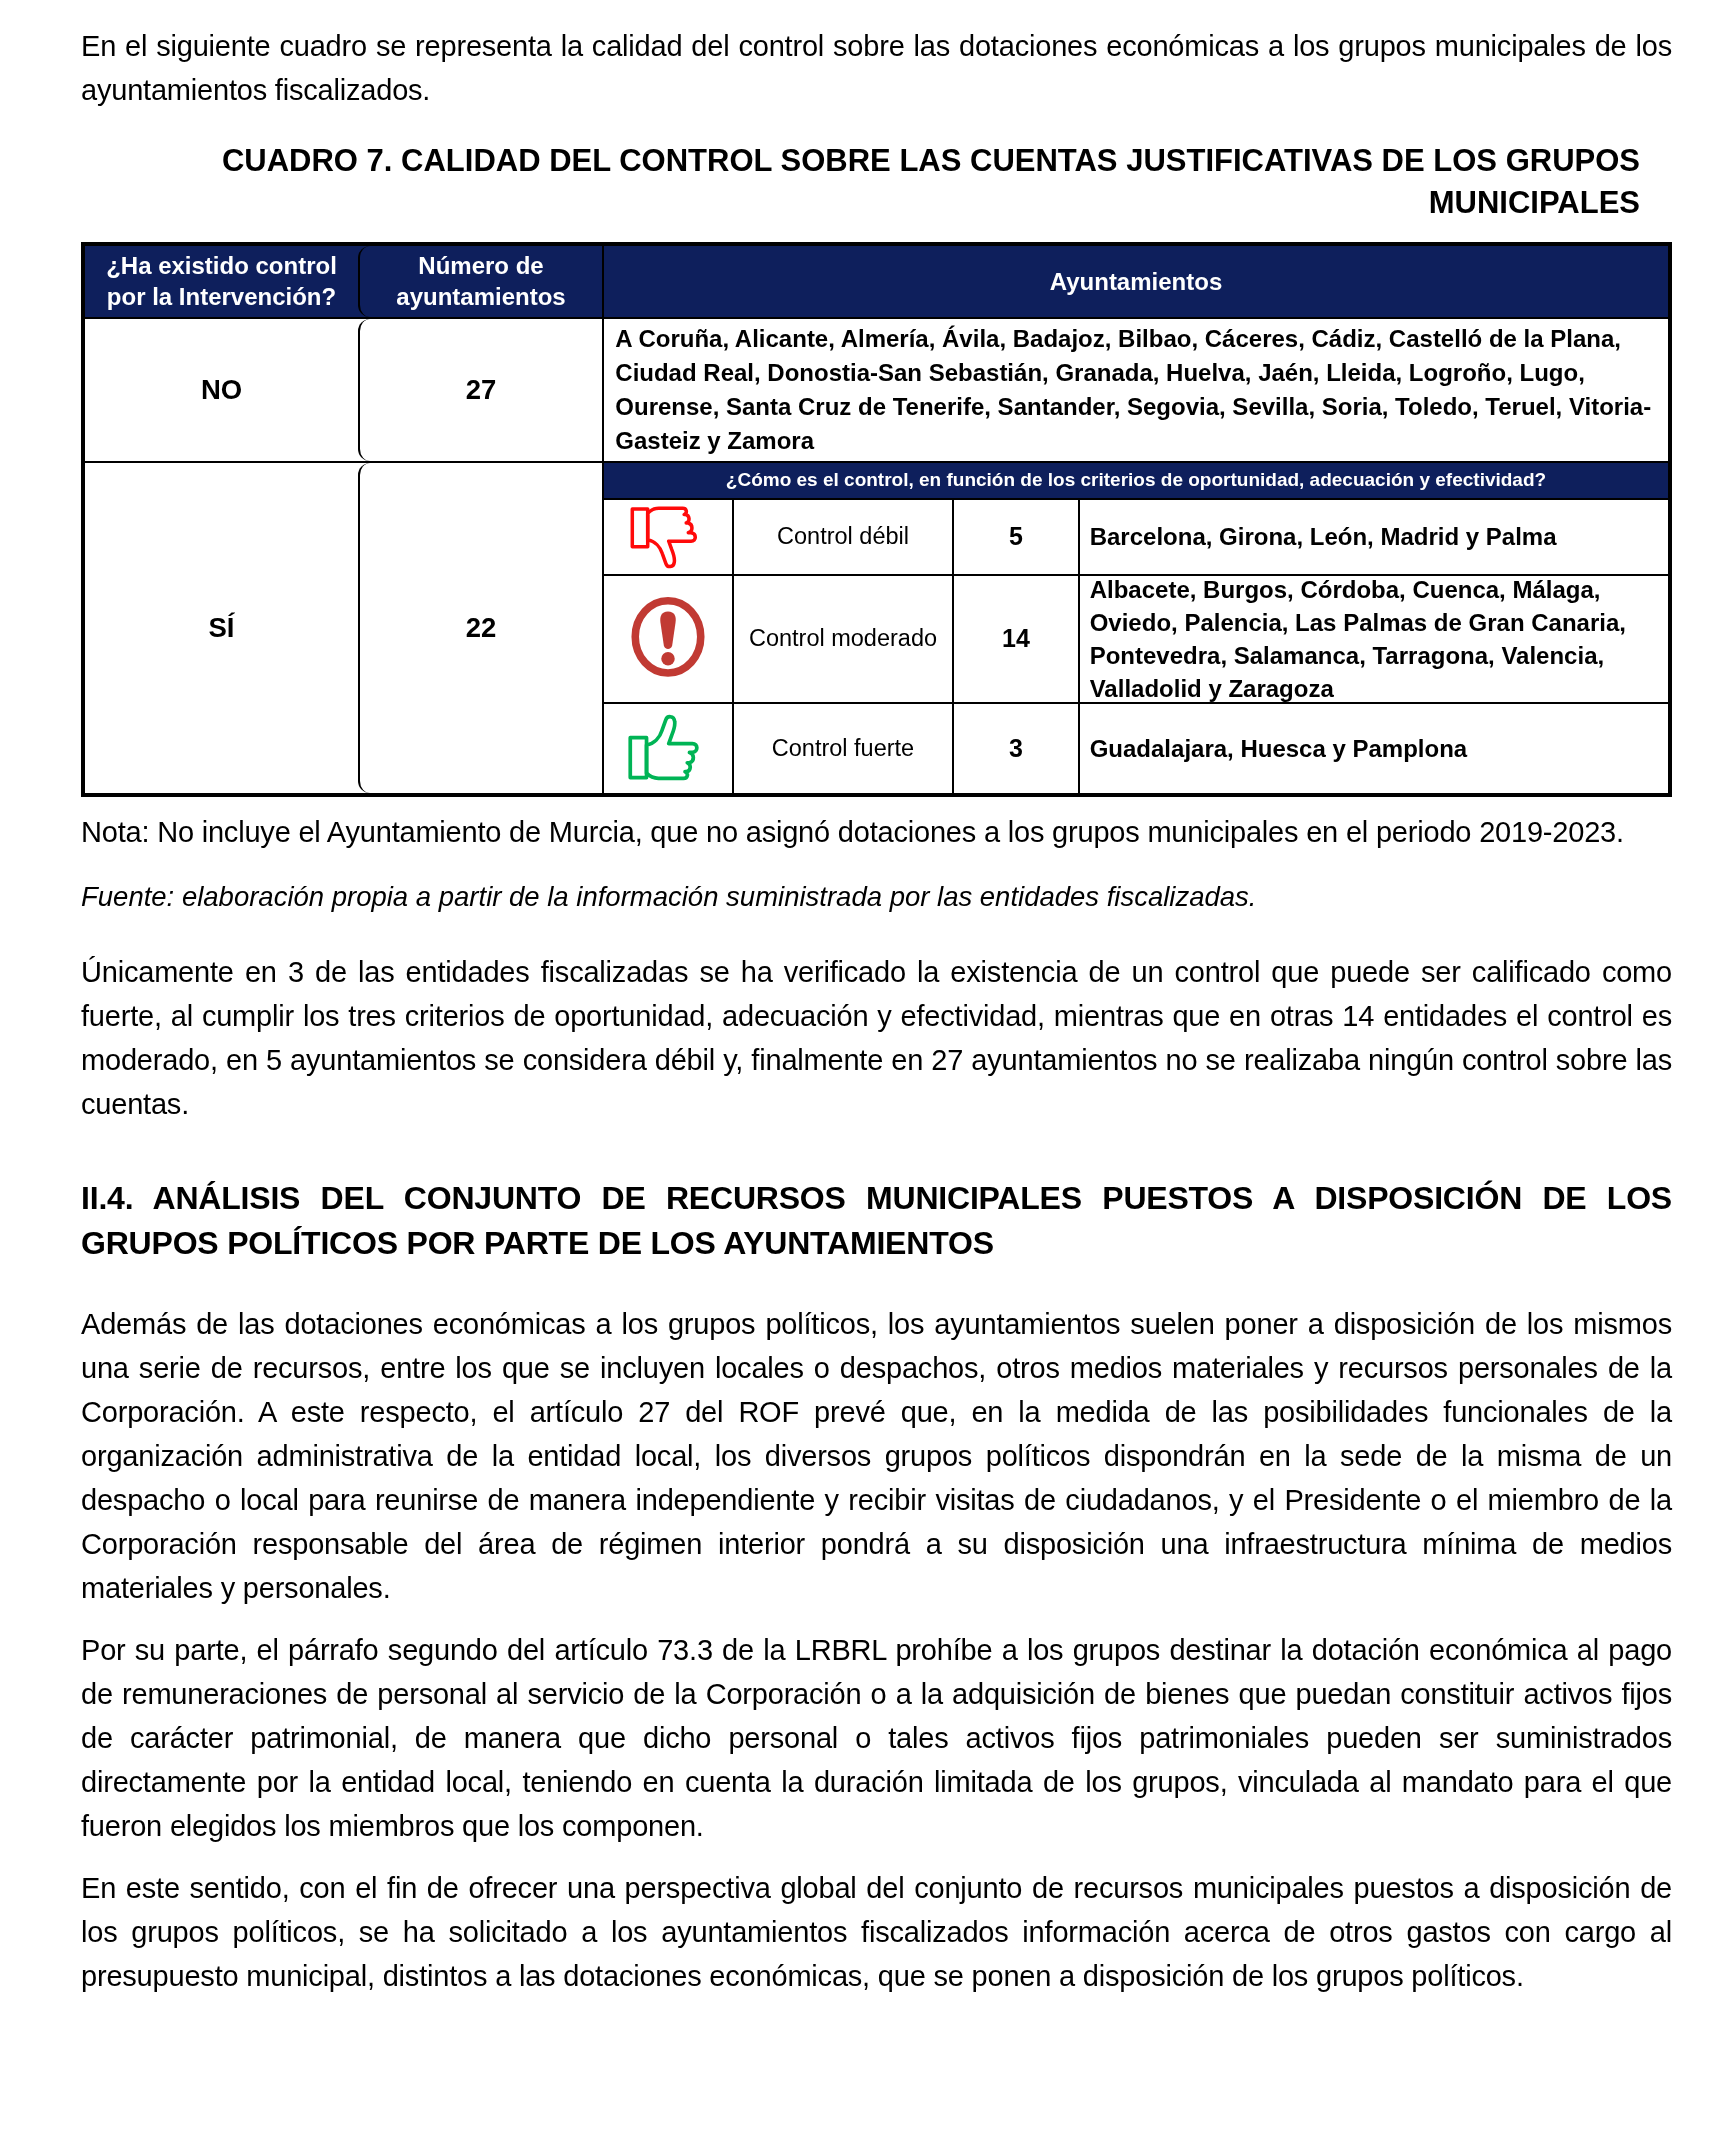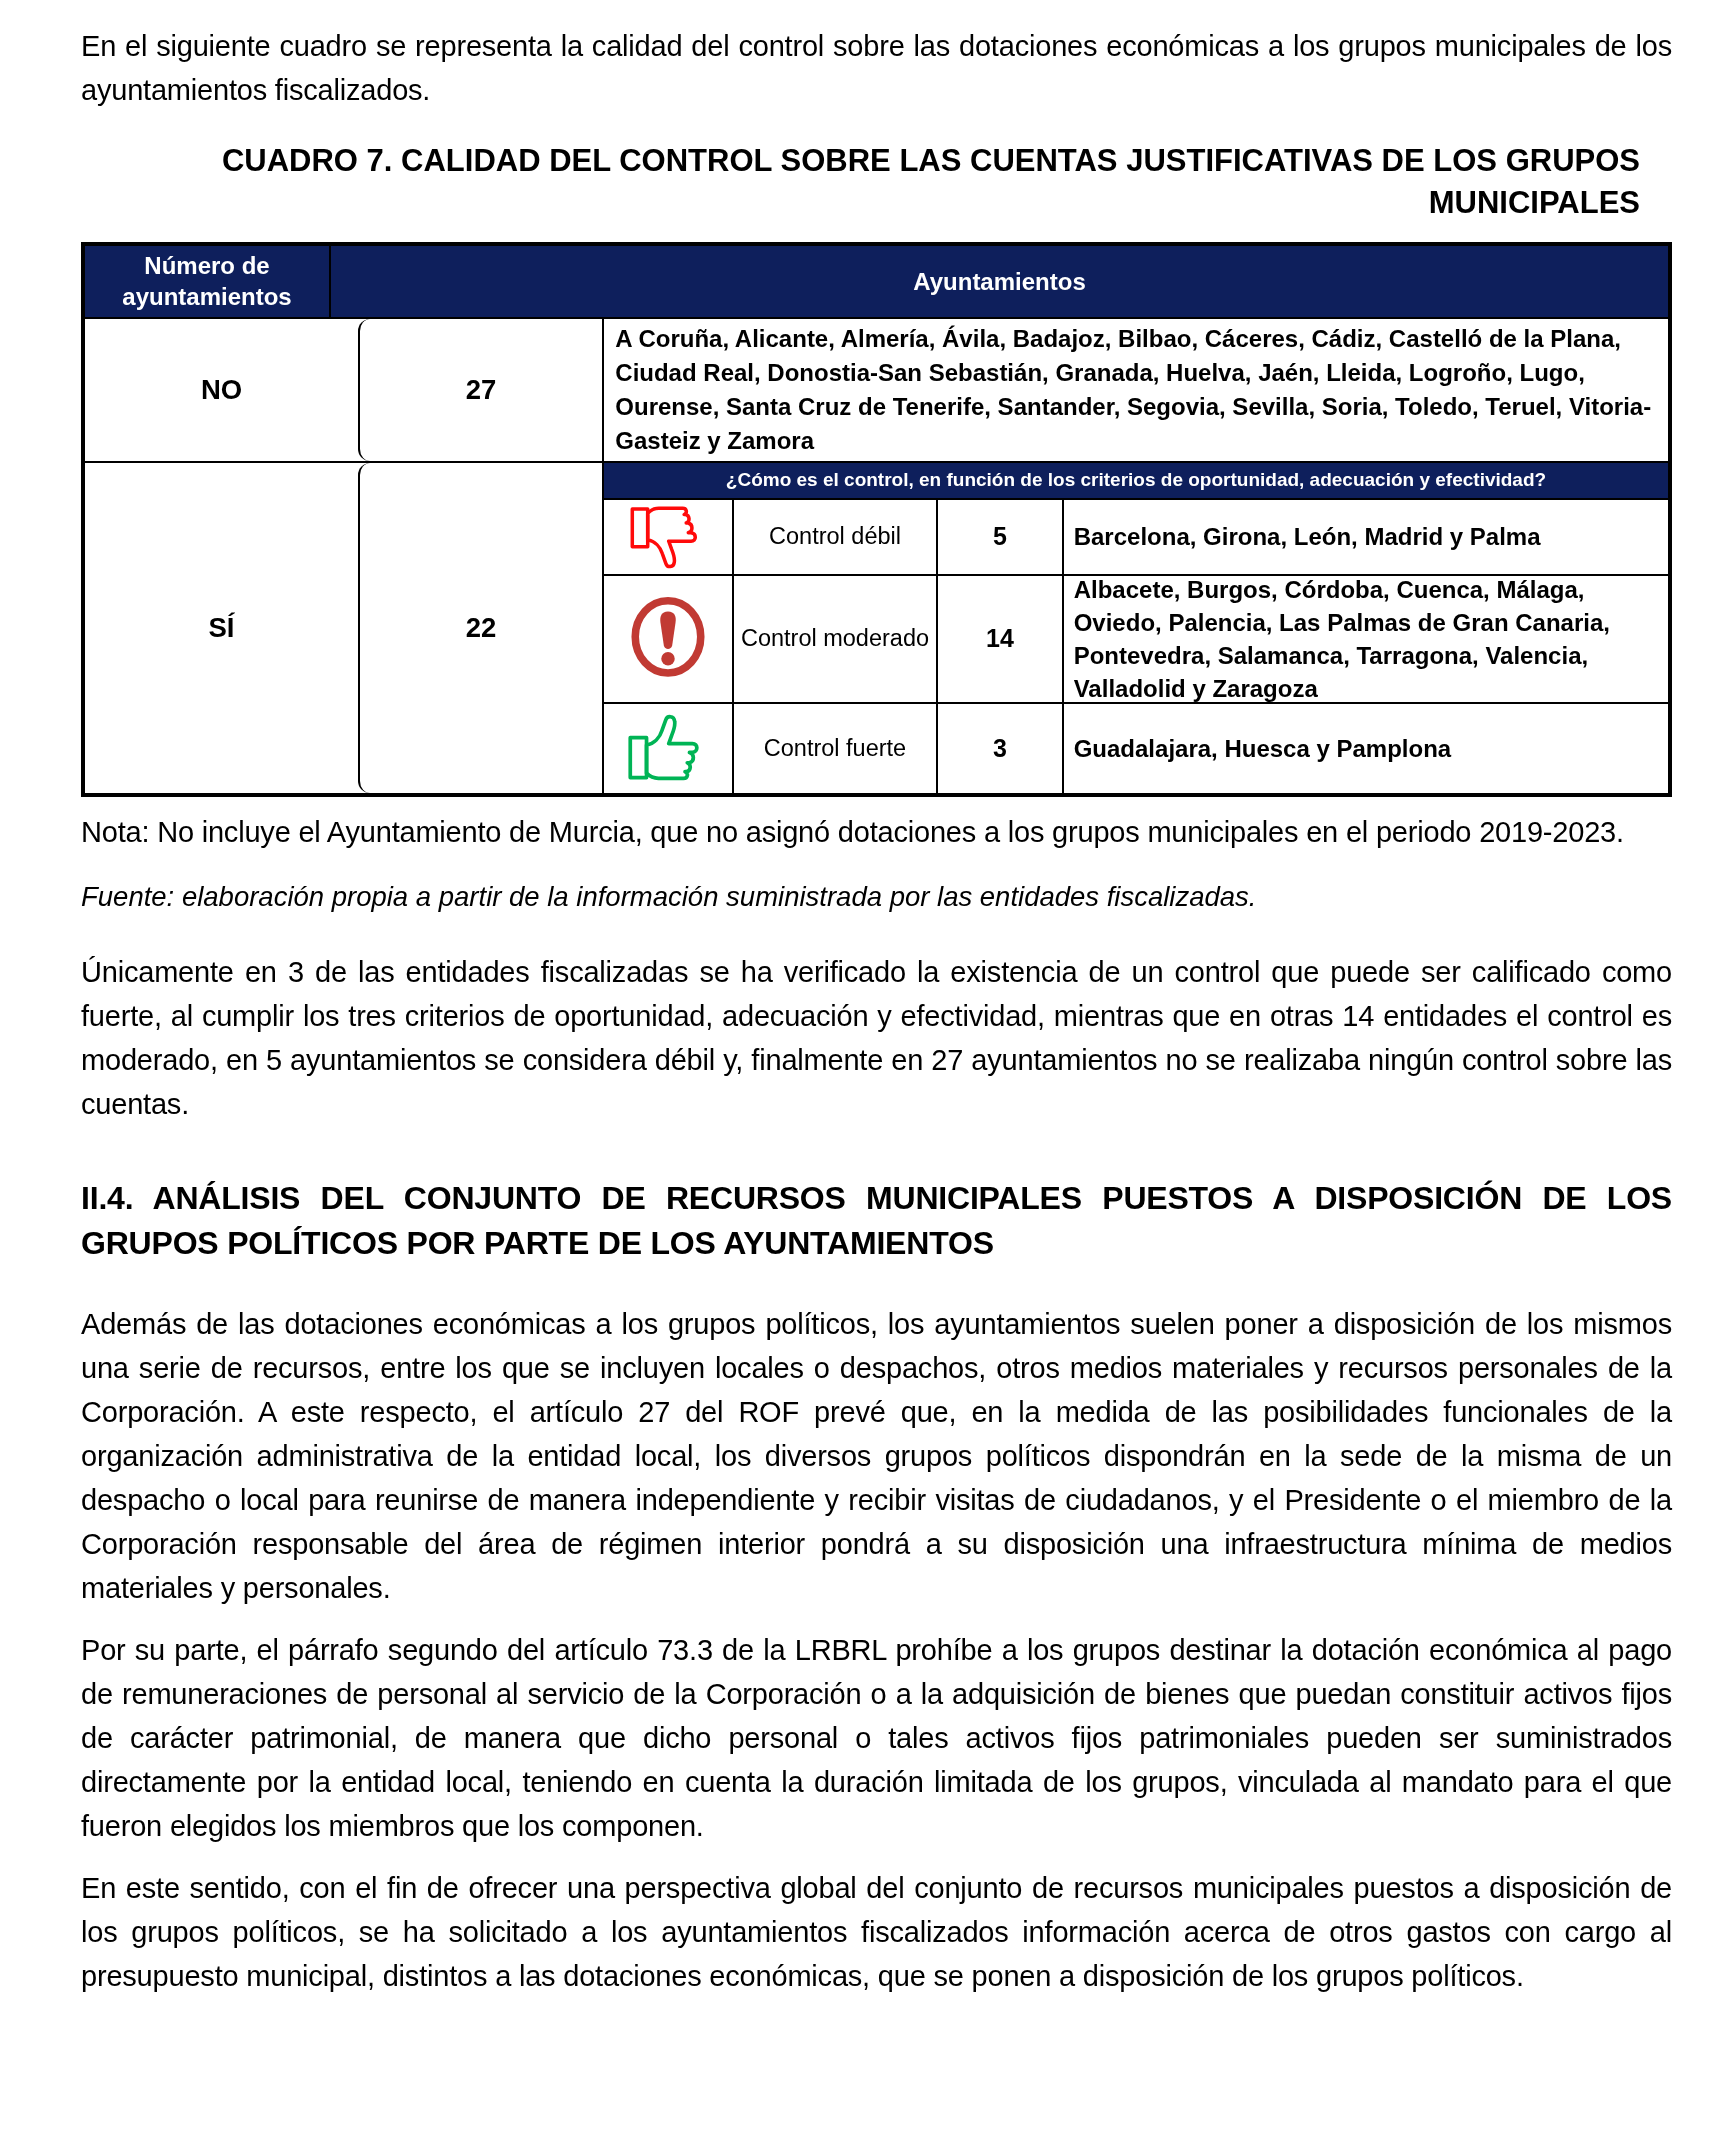--- a/index.html
+++ b/index.html
@@ -63,21 +63,21 @@
   }
   .subrow{display:flex;align-items:stretch;}
   .subrow + .subrow{border-top:2.4px solid #000;}
   .scell{
     box-sizing:border-box;
     display:flex;align-items:center;justify-content:center;
     text-align:center;
   }
   .scell + .scell{border-left:2.4px solid #000;}
   .sicon{width:128px;flex:0 0 auto;}
-  .slabel{width:204px;flex:0 0 auto;font-size:23.5px;}
+  .slabel{width:220px;flex:0 0 auto;font-size:23.5px;}
   .scount{width:126px;flex:0 0 auto;font-size:25px;font-weight:bold;}
   .scities{
     flex:1 1 auto;min-width:0;
     justify-content:flex-start;text-align:left;
     font-size:24px;font-weight:bold;line-height:33px;
     padding:6.5px 9.7px;
   }
   .r-debil{height:74px;}
   .r-moderado{height:126px;}
   .r-fuerte{height:89px;}
@@ -104,20 +104,21 @@
 
 <div class="page">
 
   <p class="para">En el siguiente cuadro se representa la calidad del control sobre las dotaciones económicas a los grupos municipales de los ayuntamientos fiscalizados.</p>
 
   <div class="table-title">CUADRO 7. CALIDAD DEL CONTROL SOBRE LAS CUENTAS JUSTIFICATIVAS DE LOS GRUPOS MUNICIPALES</div>
 
   <div class="cuadro">
 
     <div class="trow thead">
+      <div class="cell c1">¿Ha existido control por la Intervención?</div>
       <div class="cell c2">Número de ayuntamientos</div>
       <div class="cell c3">Ayuntamientos</div>
     </div>
 
     <div class="trow rowno">
       <div class="cell c1 answer">NO</div>
       <div class="cell c2 count">27</div>
       <div class="cell c3 cities">A Coruña, Alicante, Almería, Ávila, Badajoz, Bilbao, Cáceres, Cádiz, Castelló de la Plana, Ciudad Real, Donostia-San Sebastián, Granada, Huelva, Jaén,  Lleida, Logroño, Lugo, Ourense, Santa Cruz de Tenerife, Santander, Segovia, Sevilla, Soria, Toledo, Teruel, Vitoria-Gasteiz y Zamora</div>
     </div>
 

